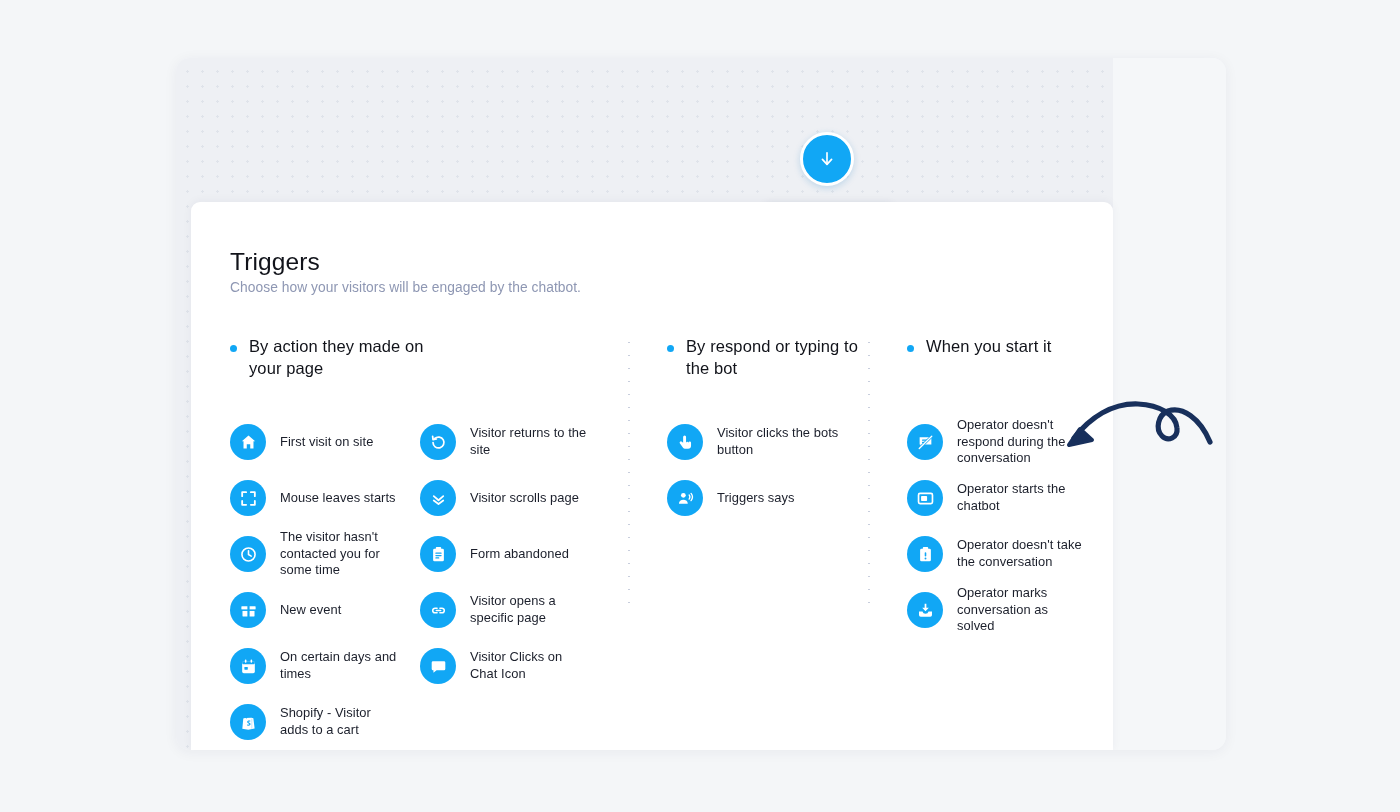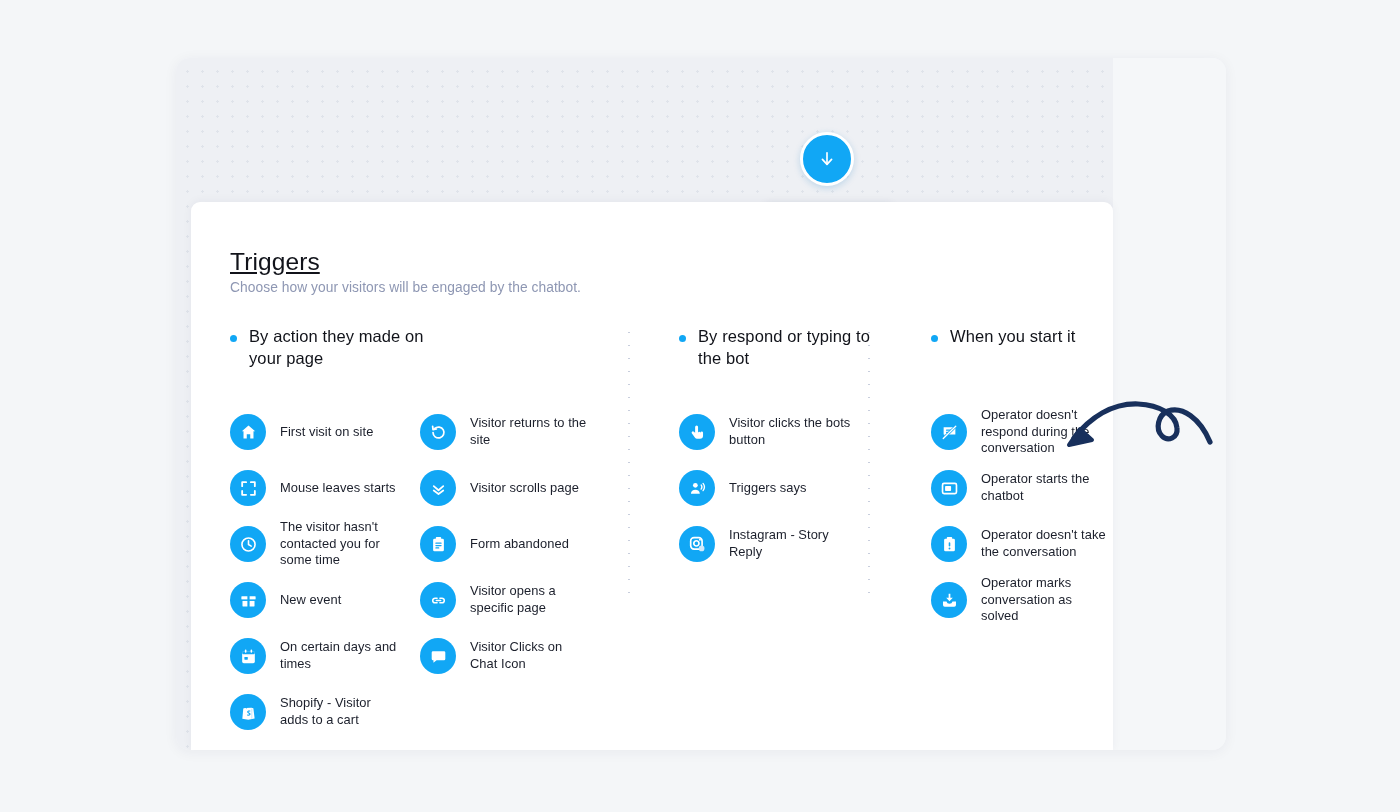--- a/index.html
+++ b/index.html
@@ -107,36 +107,34 @@
     border-radius: 9px 9px 0 0;
     box-shadow: 0 -1px 10px rgba(30, 45, 80, 0.05);
     padding: 46px 0 0 39px;
   }
 
   #panel-title {
     font-size: 24.5px;
     font-weight: 400;
     color: #11131a;
     letter-spacing: .1px;
-    text-decoration: underline;
   }
   #panel-subtitle {
     margin-top: 4px;
     font-size: 13.8px;
     color: #8e97b3;
     letter-spacing: .05px;
   }
 
   
   #columns {
     position: relative;
-    margin-top: 31px;
+    margin-top: 41px;
     display: flex;
     align-items: flex-start;
-    gap: 12px;
   }
 
   .column { position: relative; flex: none; }
   #col-0 { width: 398px; }
   #col-1 { width: 240px; padding-left: 39px; }
   #col-2 { width: 230px; padding-left: 39px; }
 
   .divider {
     position: absolute;
     top: 0;
@@ -404,31 +402,20 @@
                 <svg width="19" height="19" viewBox="0 0 24 24" fill="#ffffff">
                   <circle cx="9.3" cy="8" r="3"></circle>
                   <path d="M3.7 18.6c0-3.1 2.5-5.1 5.6-5.1s5.6 2 5.6 5.1z"></path>
                   <path d="M16.6 7.5a4.4 4.4 0 0 1 0 5.3" fill="none" stroke="#ffffff" stroke-width="1.7" stroke-linecap="round"></path>
                   <path d="M19 5.6a7.3 7.3 0 0 1 0 9.1" fill="none" stroke="#ffffff" stroke-width="1.7" stroke-linecap="round"></path>
                 </svg>
               </span>
               <span class="trigger-label">Triggers says</span>
             </div>
 
-            <div class="trigger-item">
-              <span class="trigger-icon">
-                <svg width="19" height="19" viewBox="0 0 24 24">
-                  <rect x="3.4" y="3.4" width="14.4" height="14.4" rx="4.2" fill="none" stroke="#ffffff" stroke-width="2.1"></rect>
-                  <circle cx="10.6" cy="10.6" r="3.3" fill="none" stroke="#ffffff" stroke-width="2.1"></circle>
-                  <circle cx="15.1" cy="6.1" r="1.25" fill="#ffffff"></circle>
-                  <circle cx="17.2" cy="17" r="3.6" fill="#cfe9fb"></circle>
-                </svg>
-              </span>
-              <span class="trigger-label">Instagram - Story Reply</span>
-            </div>
 
 
           </div>
         </div>
       </div>
 
       <div class="column" id="col-2">
         <div class="col-head">
           <span class="col-bullet"></span>
           <span class="col-head-label">When you start it</span>

